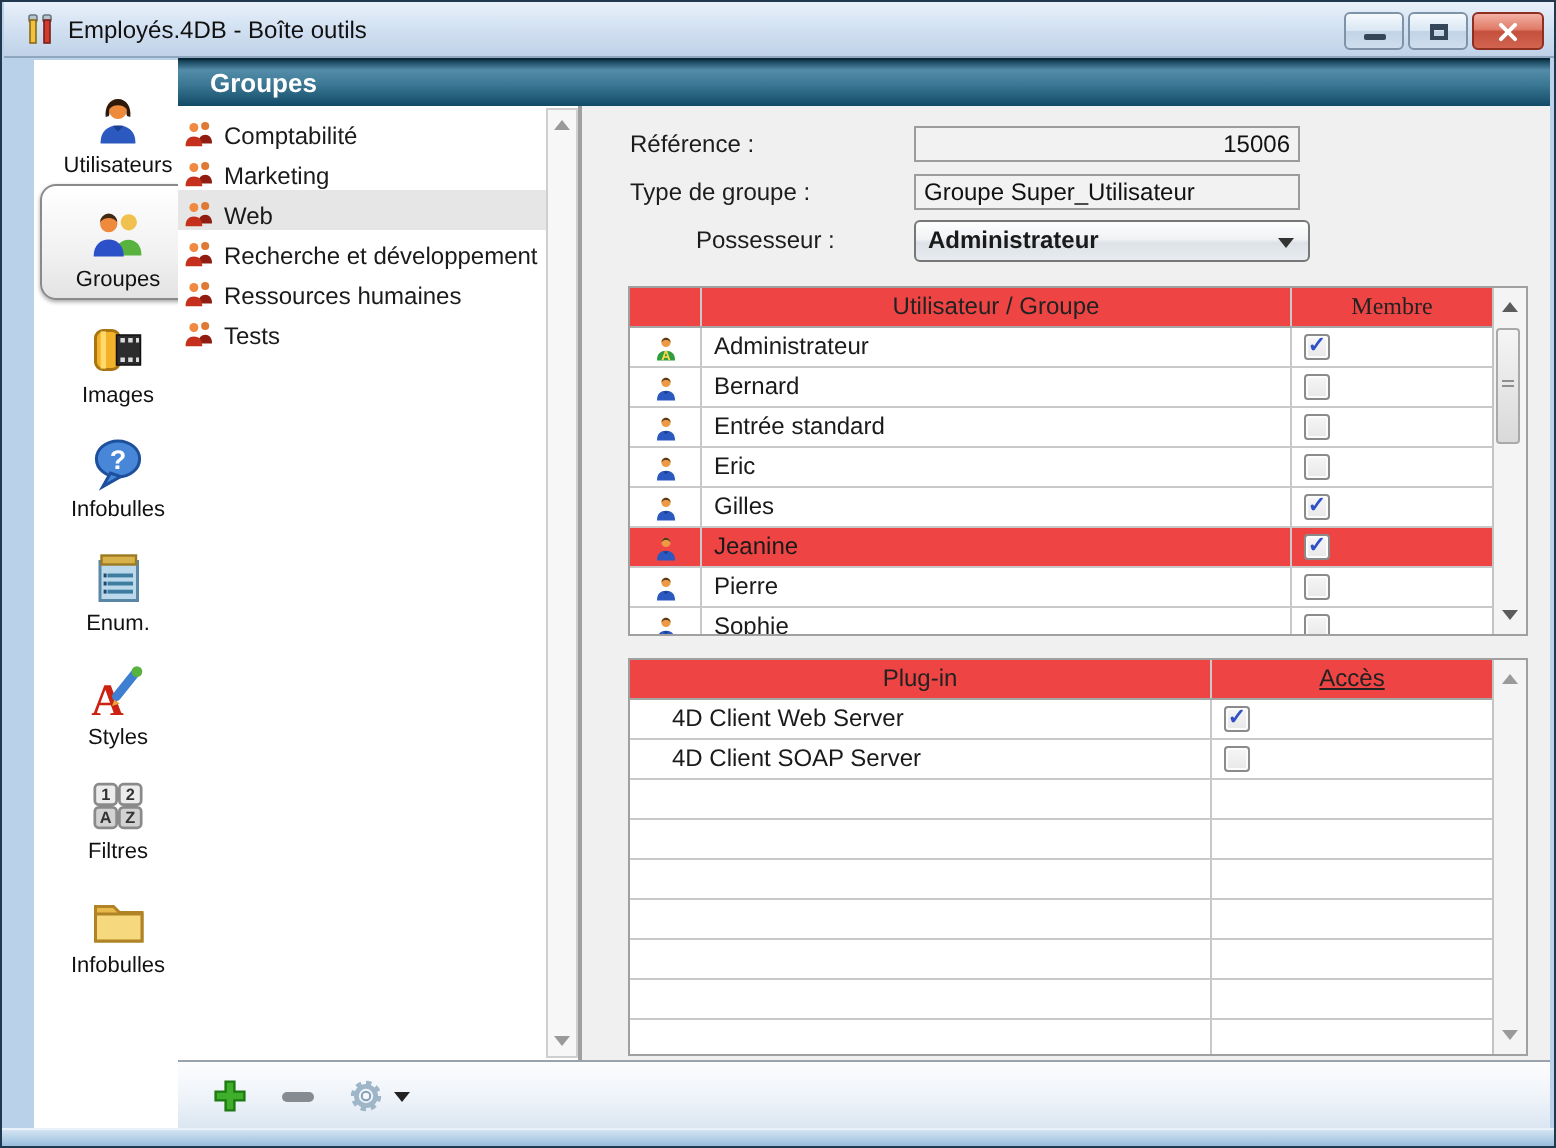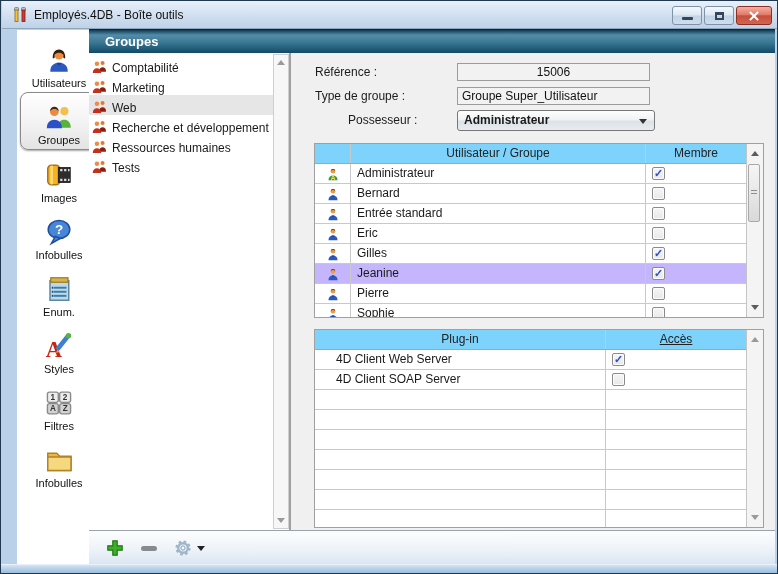--- a/index.html
+++ b/index.html
@@ -60,32 +60,32 @@
   .tri-dark2{border-top-color:#5c5c5c;}
   .sthumb{position:absolute;left:1px;width:12px;border:1px solid #a9a9a9;border-radius:2px;
     background:linear-gradient(180deg,#f5f5f5,#d9d9d9);}
   .sthumb::after{content:"";position:absolute;left:2px;right:2px;top:45%;height:5px;
     background:repeating-linear-gradient(180deg,#8f8f8f 0 1px,transparent 1px 2.6px);}
   
   .right-panel{position:absolute;left:290px;top:52px;width:484px;height:477px;background:#f0f0f1;}
   .frm-label{position:absolute;left:24px;font-size:12px;color:#1c1c1c;}
   .frm-field{position:absolute;left:166px;width:193px;height:18px;border:1px solid #9c9c9c;
     background:#f2f2f2;font-size:12px;line-height:16px;padding:0 4px;color:#111;}
-  .frm-field.right{text-align:center;}
+  .frm-field.right{text-align:right;}
   .dropdown{position:absolute;left:166px;width:198px;height:21px;border:1px solid #777;border-radius:3px;
     background:linear-gradient(180deg,#fefefe 0%,#f0f2f4 45%,#dde2e7 55%,#e8ecf0 100%);
     font-weight:bold;font-size:12px;line-height:19px;padding:0 6px;cursor:default;}
   .dd-caret{position:absolute;right:7px;top:8px;width:0;height:0;
     border-left:4px solid transparent;border-right:4px solid transparent;border-top:5px solid #333;}
   
   .tbl{position:absolute;left:23px;width:450px;background:#fff;border:1px solid #a0a0a0;overflow:hidden;}
-  .thead{display:flex;height:20px;border-bottom:1px solid #a6a6a6;background:#7dd3fc;}
+  .thead{display:flex;height:20px;border-bottom:1px solid #a6a6a6;background:#ef4444;}
   .thead .hc{font-size:12px;line-height:19px;text-align:center;color:#222;}
   .trow{display:flex;height:20px;border-bottom:1px solid #c9c9c9;background:#fff;align-items:center;}
-  .trow.alt{background:#c4b5fd;}
+  .trow.alt{background:#ef4444;}
   .c-icon{width:36px;height:100%;border-right:1px solid #c9c9c9;display:flex;align-items:center;justify-content:center;flex:none;}
   .c-icon svg{width:16px;height:16px;}
   .c-name{width:295px;height:100%;border-right:1px solid #c9c9c9;padding-left:6px;line-height:19px;font-size:12px;flex:none;}
   .c-check{flex:1;height:100%;display:flex;align-items:center;}
   .cb{width:13px;height:13px;margin-left:6px;border:1px solid #8b8b8b;border-radius:2px;
     background:linear-gradient(180deg,#f6f6f6,#e8e8e8);box-shadow:inset 0 0 0 1px #fcfcfc;
     font-size:11px;line-height:11px;text-align:center;color:#3050c8;font-weight:bold;cursor:default;}
   .p-name{width:291px;height:100%;border-right:1px solid #c9c9c9;padding-left:21px;line-height:19px;font-size:12px;flex:none;}
   .members-tbl{top:90px;height:175px;}
   .plugins-tbl{top:276px;height:199px;}
@@ -354,21 +354,21 @@
     <div class="dropdown" style="top:57px;">
       <span>Administrateur</span>
       <div class="dd-caret"></div>
     </div>
 
     <div class="tbl members-tbl">
       <div class="inner">
         <div class="thead">
           <div class="hc" style="width:36px;border-right:1px solid #c9c9c9;"></div>
           <div class="hc" style="width:295px;border-right:1px solid #c9c9c9;">Utilisateur / Groupe</div>
-          <div class="hc" style="flex:1;">Membre</div>
+          <div class="hc" style="flex:1;font-family:Liberation Serif, serif;">Membre</div>
         </div>
         <div class="trow">
           <div class="c-icon">
               <svg>
                 <use href="#sym-user-admin"></use>
               </svg>
             </div>
           <div class="c-name">Administrateur</div>
           <div class="c-check">
               <div class="cb">✓</div>

